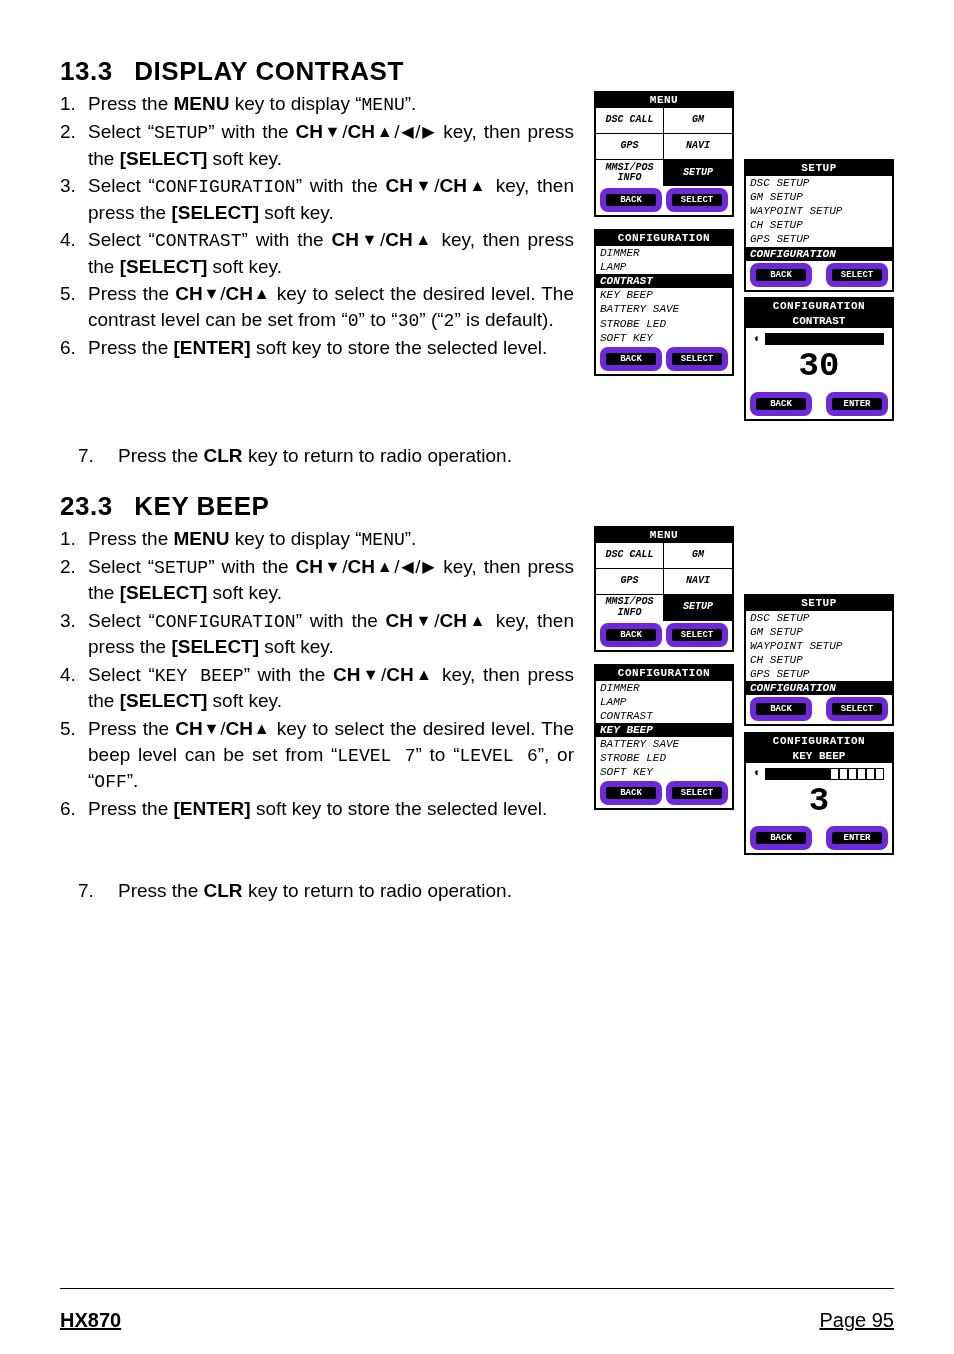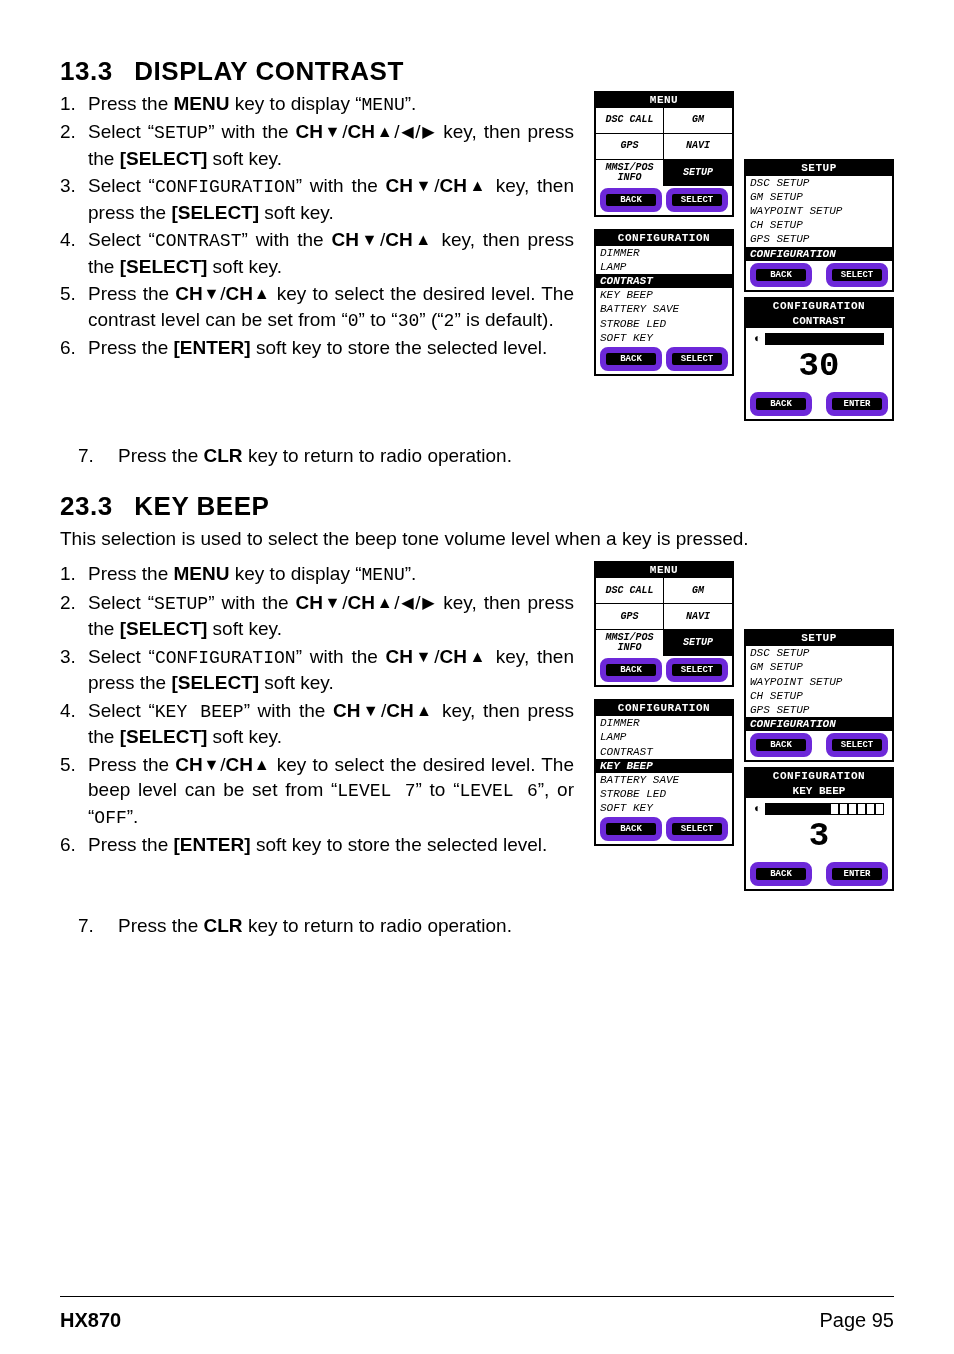--- a/index.html
+++ b/index.html
@@ -149,25 +149,26 @@
     background: repeating-linear-gradient(90deg,#000 0 2px,#fff 2px 9px);
   }
   .slider .fill {
     position:absolute; top:0; left:0; bottom:0; background:#000;
   }
 
   
   .footer {
     margin-top:auto;
     border-top: 1px solid #000;
-    padding-top: 12px;
+    padding-top: 20px;
     display:flex;
     justify-content:space-between;
     align-items:center;
     font-size: 20px;
+    text-decoration: underline;
   }
   .footer .brand {
     font-family: Arial, sans-serif;
     font-weight: bold;
     font-style: italic;
     letter-spacing: 2px;
     font-size: 22px;
   }
 </style>
 </head>
@@ -274,21 +275,20 @@
       <span class="ln">7.</span>
       <span class="lt">Press the <span class="b">CLR</span> key to return to radio operation.</span>
     </div>
   </div>
 
   <div class="section">
     <h2 class="heading">
       <span class="num">23.3</span>
       <span>KEY BEEP</span>
     </h2>
-    <p class="intro">This selection is used to select the beep tone volume level when a key is pressed.</p>
 
     <div class="body-row">
       <div class="steps">
         <ol id="steps2">
             <li>
               <span class="ln">1.</span>
               <span class="lt">Press the <span class="b">MENU</span> key to display “<span class="mono">MENU</span>”.</span>
             </li>
             <li>
               <span class="ln">2.</span>

